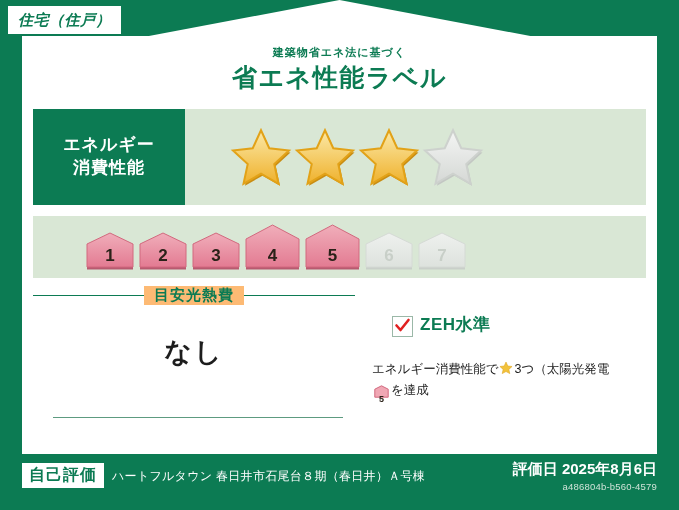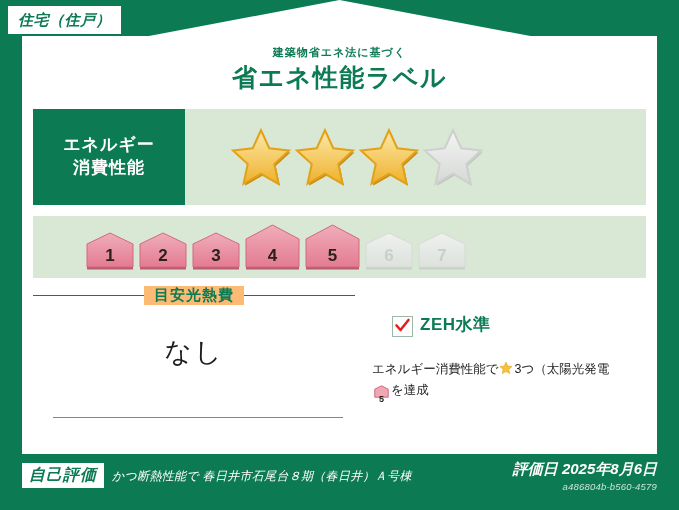--- a/index.html
+++ b/index.html
@@ -182,21 +182,21 @@
     color: #0c7b53;
     font-weight: bold;
     font-size: 15px;
     letter-spacing: 1px;
   }
   .cost-value {
     margin-top: 28px;
     text-align: center;
     color: #1d1d1d;
     font-size: 27px;
-    font-weight: normal;
+    font-weight: bold;
     letter-spacing: 2px;
   }
   .bottom-rule {
     position: absolute;
     left: 20px;
     right: 12px;
     top: 133px;
     height: 1px;
     background: #5d9b80;
   }
@@ -260,21 +260,20 @@
   }
 
   
   .footer {
     position: absolute;
     left: 0;
     top: 454px;
     width: 679px;
     height: 56px;
     color: #ffffff;
-    font-style: italic;
   }
   .self-eval {
     position: absolute;
     left: 22px;
     top: 9px;
     background: #ffffff;
     color: #0c7b53;
     font-weight: bold;
     font-size: 16px;
     letter-spacing: 1px;
@@ -507,21 +506,21 @@
                 <polygon points="7.5,0.8 14.2,4.2 14.2,12.2 0.8,12.2 0.8,4.2" fill="#f0a7b4" stroke="#d2697e" stroke-width="1"></polygon>
               </svg><span class="n">5</span></span><span>を達成</span>
         </div>
       </div>
 
     </div>
   </div>
 
   <div class="footer">
     <div class="self-eval">自己評価</div>
-    <div class="property-name">かつ断熱性能で 春日井市石尾台８期（春日井）Ａ号棟</div>
+    <div class="property-name">ハートフルタウン 春日井市石尾台８期（春日井）Ａ号棟</div>
     <div class="eval-date">
       <span>評価日</span>
       <span>2025年8月6日</span>
     </div>
     <div class="eval-id">a486804b-b560-4579</div>
   </div>
 
 </div>
 
 </body></html>

